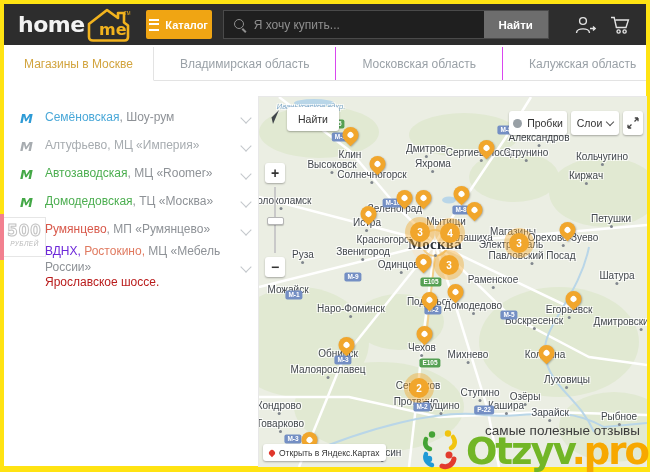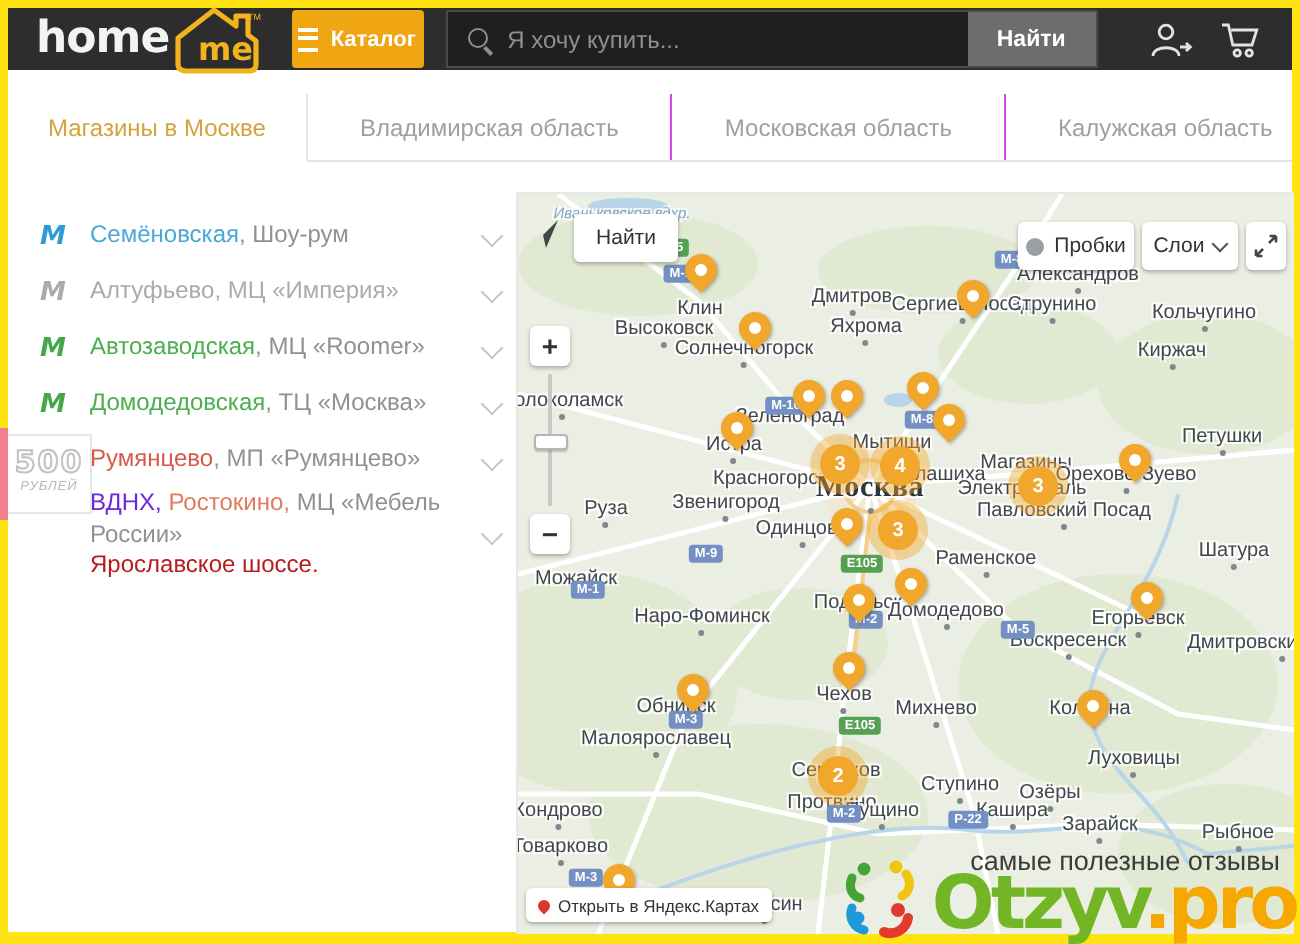--- a/index.html
+++ b/index.html
@@ -1,20 +1,20 @@
 <!DOCTYPE html>
 <html><head>
 <meta charset="utf-8">
 <style>
   html,body{margin:0;padding:0;background:#fff;}
   .page{position:relative;width:650px;height:472px;box-sizing:border-box;
         border:4px solid #ffe312;border-bottom-width:6px;background:#fff;
         font-family:"Liberation Sans",sans-serif;}
   
-  .header{position:absolute;left:0;top:0;width:642px;height:31px;background:#2d2d2d;
+  .header{position:absolute;left:0;top:0;width:642px;height:41px;background:#2d2d2d;
           display:flex;align-items:center;}
   .logo{display:flex;align-items:center;margin-left:14px;cursor:pointer;}
   .logo-home{color:#f3f3f3;font-weight:bold;font-size:22px;letter-spacing:-.5px;line-height:1;
              font-family:"DejaVu Sans",sans-serif;}
   .cat-btn{margin-left:13px;width:66px;height:29px;background:#f0a513;border-radius:2px;
            display:flex;align-items:center;justify-content:center;gap:6px;cursor:pointer;}
   .burger{width:10px;height:8px;border-top:2px solid #fff;border-bottom:2px solid #fff;position:relative;}
   .burger::after{content:'';position:absolute;left:0;top:2px;width:10px;height:2px;background:#fff;}
   .cat-label{color:#fff;font-size:11px;font-weight:bold;}
   .search{position:relative;margin-left:11px;width:326px;height:29px;background:#1f1f1f;

